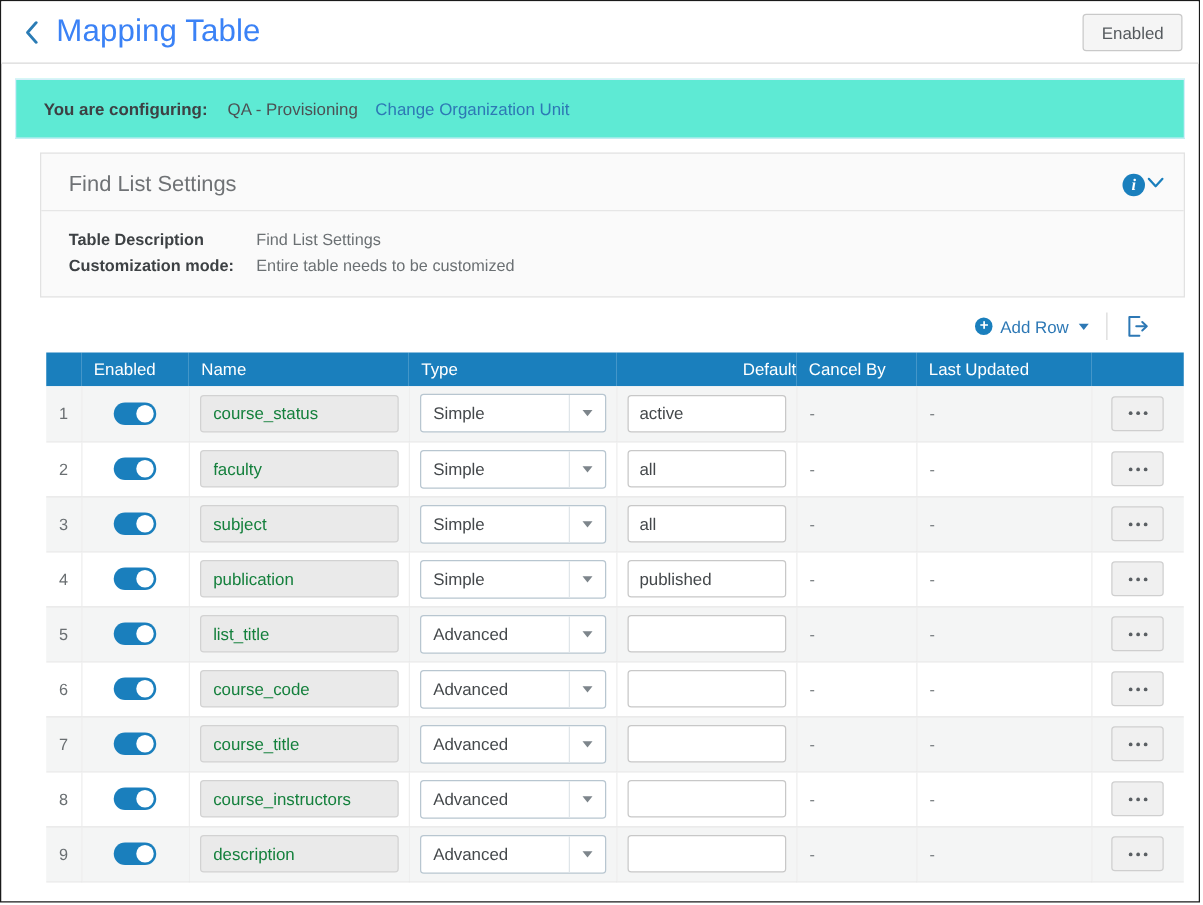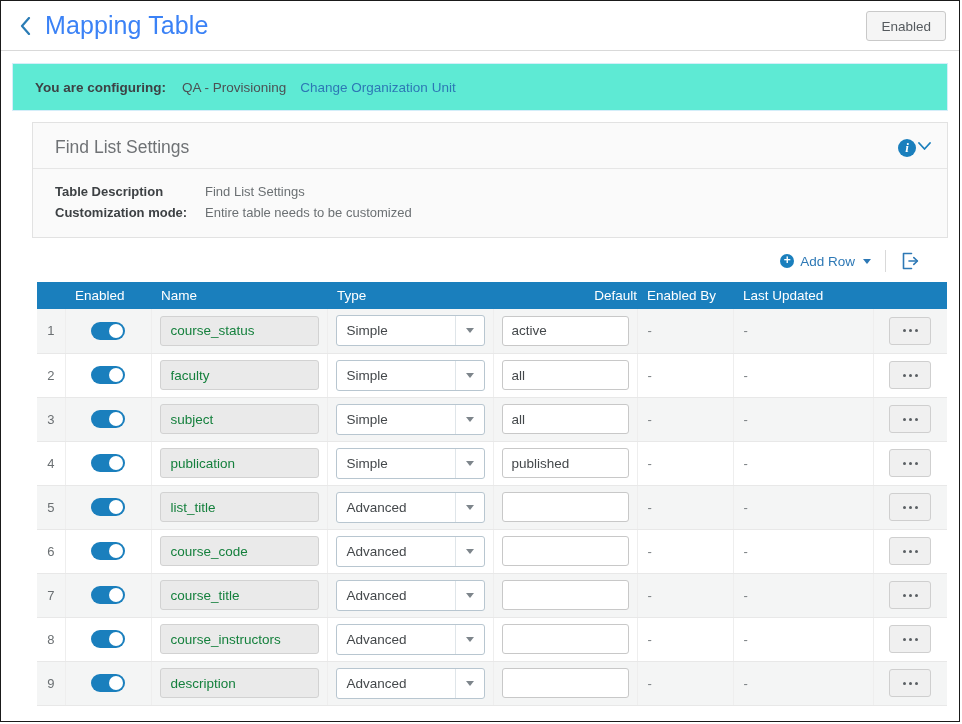--- a/index.html
+++ b/index.html
@@ -452,21 +452,21 @@
 
   <div class="table-wrap">
     <table class="mapping">
       <thead>
         <tr>
           <th class="col-num"></th>
           <th class="col-enabled">Enabled</th>
           <th class="col-name">Name</th>
           <th class="col-type">Type</th>
           <th class="col-default">Default</th>
-          <th class="col-updatedby">Enabled By</th>
+          <th class="col-updatedby">Cancel By</th>
           <th class="col-lastupdated">Last Updated</th>
           <th class="col-actions"></th>
         </tr>
       </thead>
       <tbody id="table-body">
           <tr class="odd">
             <td class="cell-num">1</td>
             <td class="cell-enabled"><div class="toggle"><div class="knob"></div></div></td>
             <td><input class="name-field" type="text" readonly="" value="course_status" style=""></td>
             <td>

